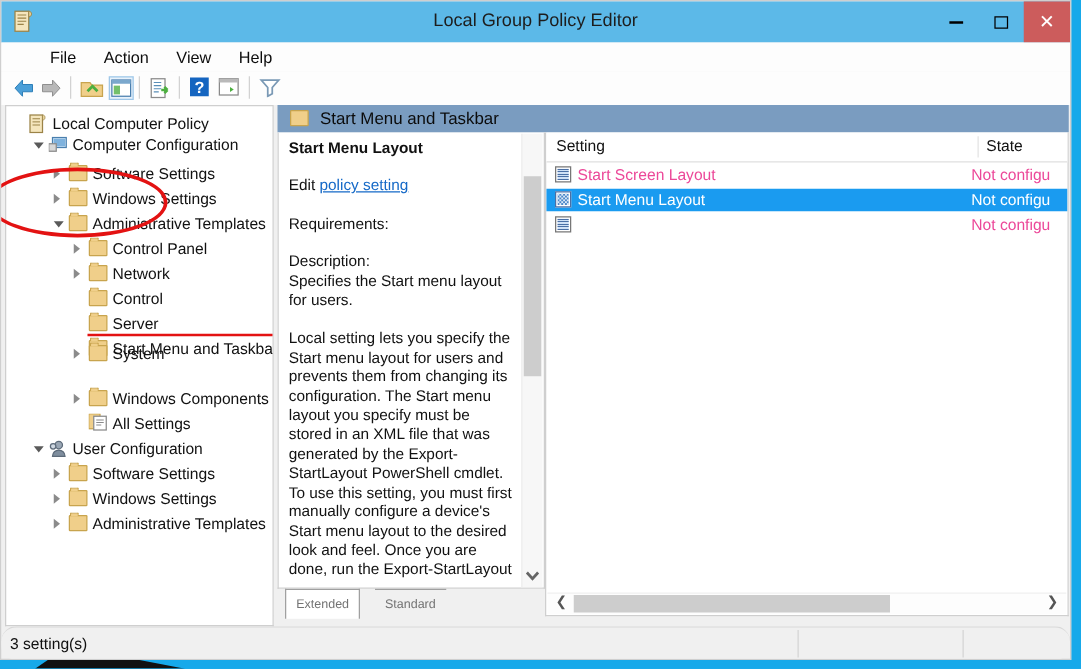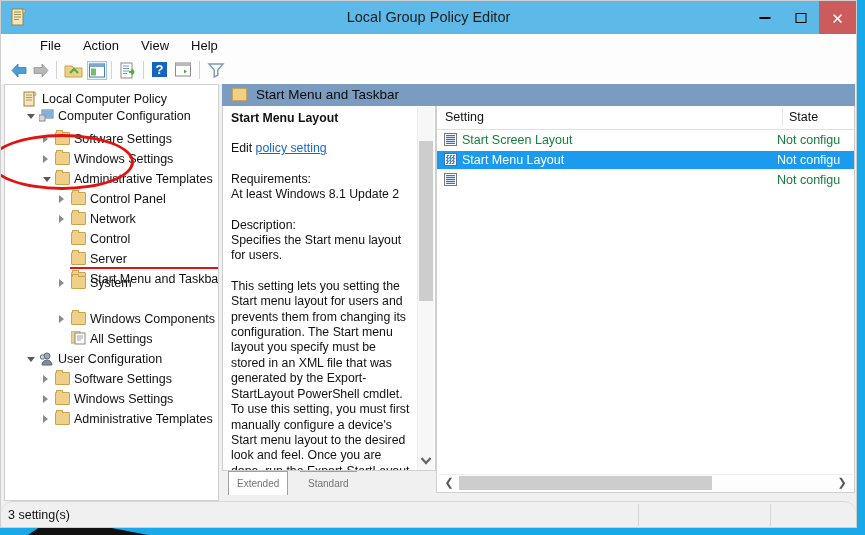--- a/index.html
+++ b/index.html
@@ -77,21 +77,21 @@
   .tab.sel{background:#fff;border-left:1px solid #a0a0a0;border-right:1px solid #a0a0a0;}
 
   
   .listpane{position:absolute;left:435px;top:0px;width:419px;height:414px;background:#f0f0f0;}
   .lphdrbar{position:absolute;left:0;top:0;width:419px;height:22px;background:#7a9cc0;}
   .lpbody{position:absolute;left:0;top:22px;width:419px;height:387px;background:#fff;
      border:1px solid #cfcfcf;border-top:none;box-sizing:border-box;overflow:hidden;}
   .colhdr{position:absolute;left:0;top:0;width:417px;height:23px;background:#fff;border-bottom:1px solid #e0e0e0;}
   .colhdr .c{position:absolute;top:0;line-height:23px;font-size:12.5px;color:#111;}
   .colhdr .div{position:absolute;top:3px;width:1px;height:17px;background:#e3e3e3;}
-  .row{position:absolute;left:0;width:417px;height:18px;line-height:18px;font-size:12.5px;color:#15803d;}
+  .row{position:absolute;left:0;width:417px;height:18px;line-height:18px;font-size:12.5px;color:#ec4899;}
   .row.sel{background:#1a9bf0;color:#fff;}
   .row .sicon{position:absolute;left:7px;top:2px;width:13px;height:13px;background:#fff;border:1px solid #777;box-sizing:border-box;}
   .row .sicon i{position:absolute;left:1px;top:1px;right:1px;bottom:1px;background:
     repeating-linear-gradient(0deg,#4a6fa5 0 1px,#cfe0f5 1px 2px);}
   .row .sicon.hatch{background:#fff;border-color:#4a6fa5;}
   .row .sicon.hatch i{background:
     repeating-conic-gradient(#4a86c8 0% 25%, #dce9f7 0% 50%) 0 0/3px 3px;}
   .row .stxt{position:absolute;left:25px;}
   .row .state{position:absolute;left:340px;}
   .hsb{position:absolute;left:1px;bottom:1px;width:415px;height:17px;background:#fdfdfd;border-top:1px solid #efefef;box-sizing:border-box;}
@@ -308,26 +308,25 @@
         <span class="hicon"></span>
         <span class="htxt">Start Menu and Taskbar</span>
       </div>
       <div class="midbody">
         <div class="midinner">
           <div style="font-weight:bold">Start Menu Layout</div>
           <div style="height:15px"></div>
           <div><span>Edit </span><span class="lnk">policy setting</span></div>
           <div style="height:15px"></div>
           <div>Requirements:</div>
-          <div>At least Windows 8.1 Update 2</div>
           <div style="height:15px"></div>
           <div>Description:</div>
           <div>Specifies the Start menu layout for users.</div>
           <div style="height:15px"></div>
-          <div>This setting lets you setting the Start menu layout for users and prevents them from changing its configuration. The Start menu layout you specify must be stored in an XML file that was generated by the Export-StartLayout PowerShell cmdlet.</div>
+          <div>Local setting lets you specify the Start menu layout for users and prevents them from changing its configuration. The Start menu layout you specify must be stored in an XML file that was generated by the Export-StartLayout PowerShell cmdlet.</div>
           <div>To use this setting, you must first manually configure a device's Start menu layout to the desired look and feel. Once you are done, run the Export-StartLayout</div>
 
         </div>
         <div class="vsb">
           <div class="thumb" style="top:34px;height:160px"></div>
           <div class="dn">
             <svg width="16" height="16" viewBox="0 0 16 16">
                 <path d="M3.5 6l4.5 5 4.5-5" stroke="#666" stroke-width="2.2" fill="none"></path>
               </svg>
           </div>

